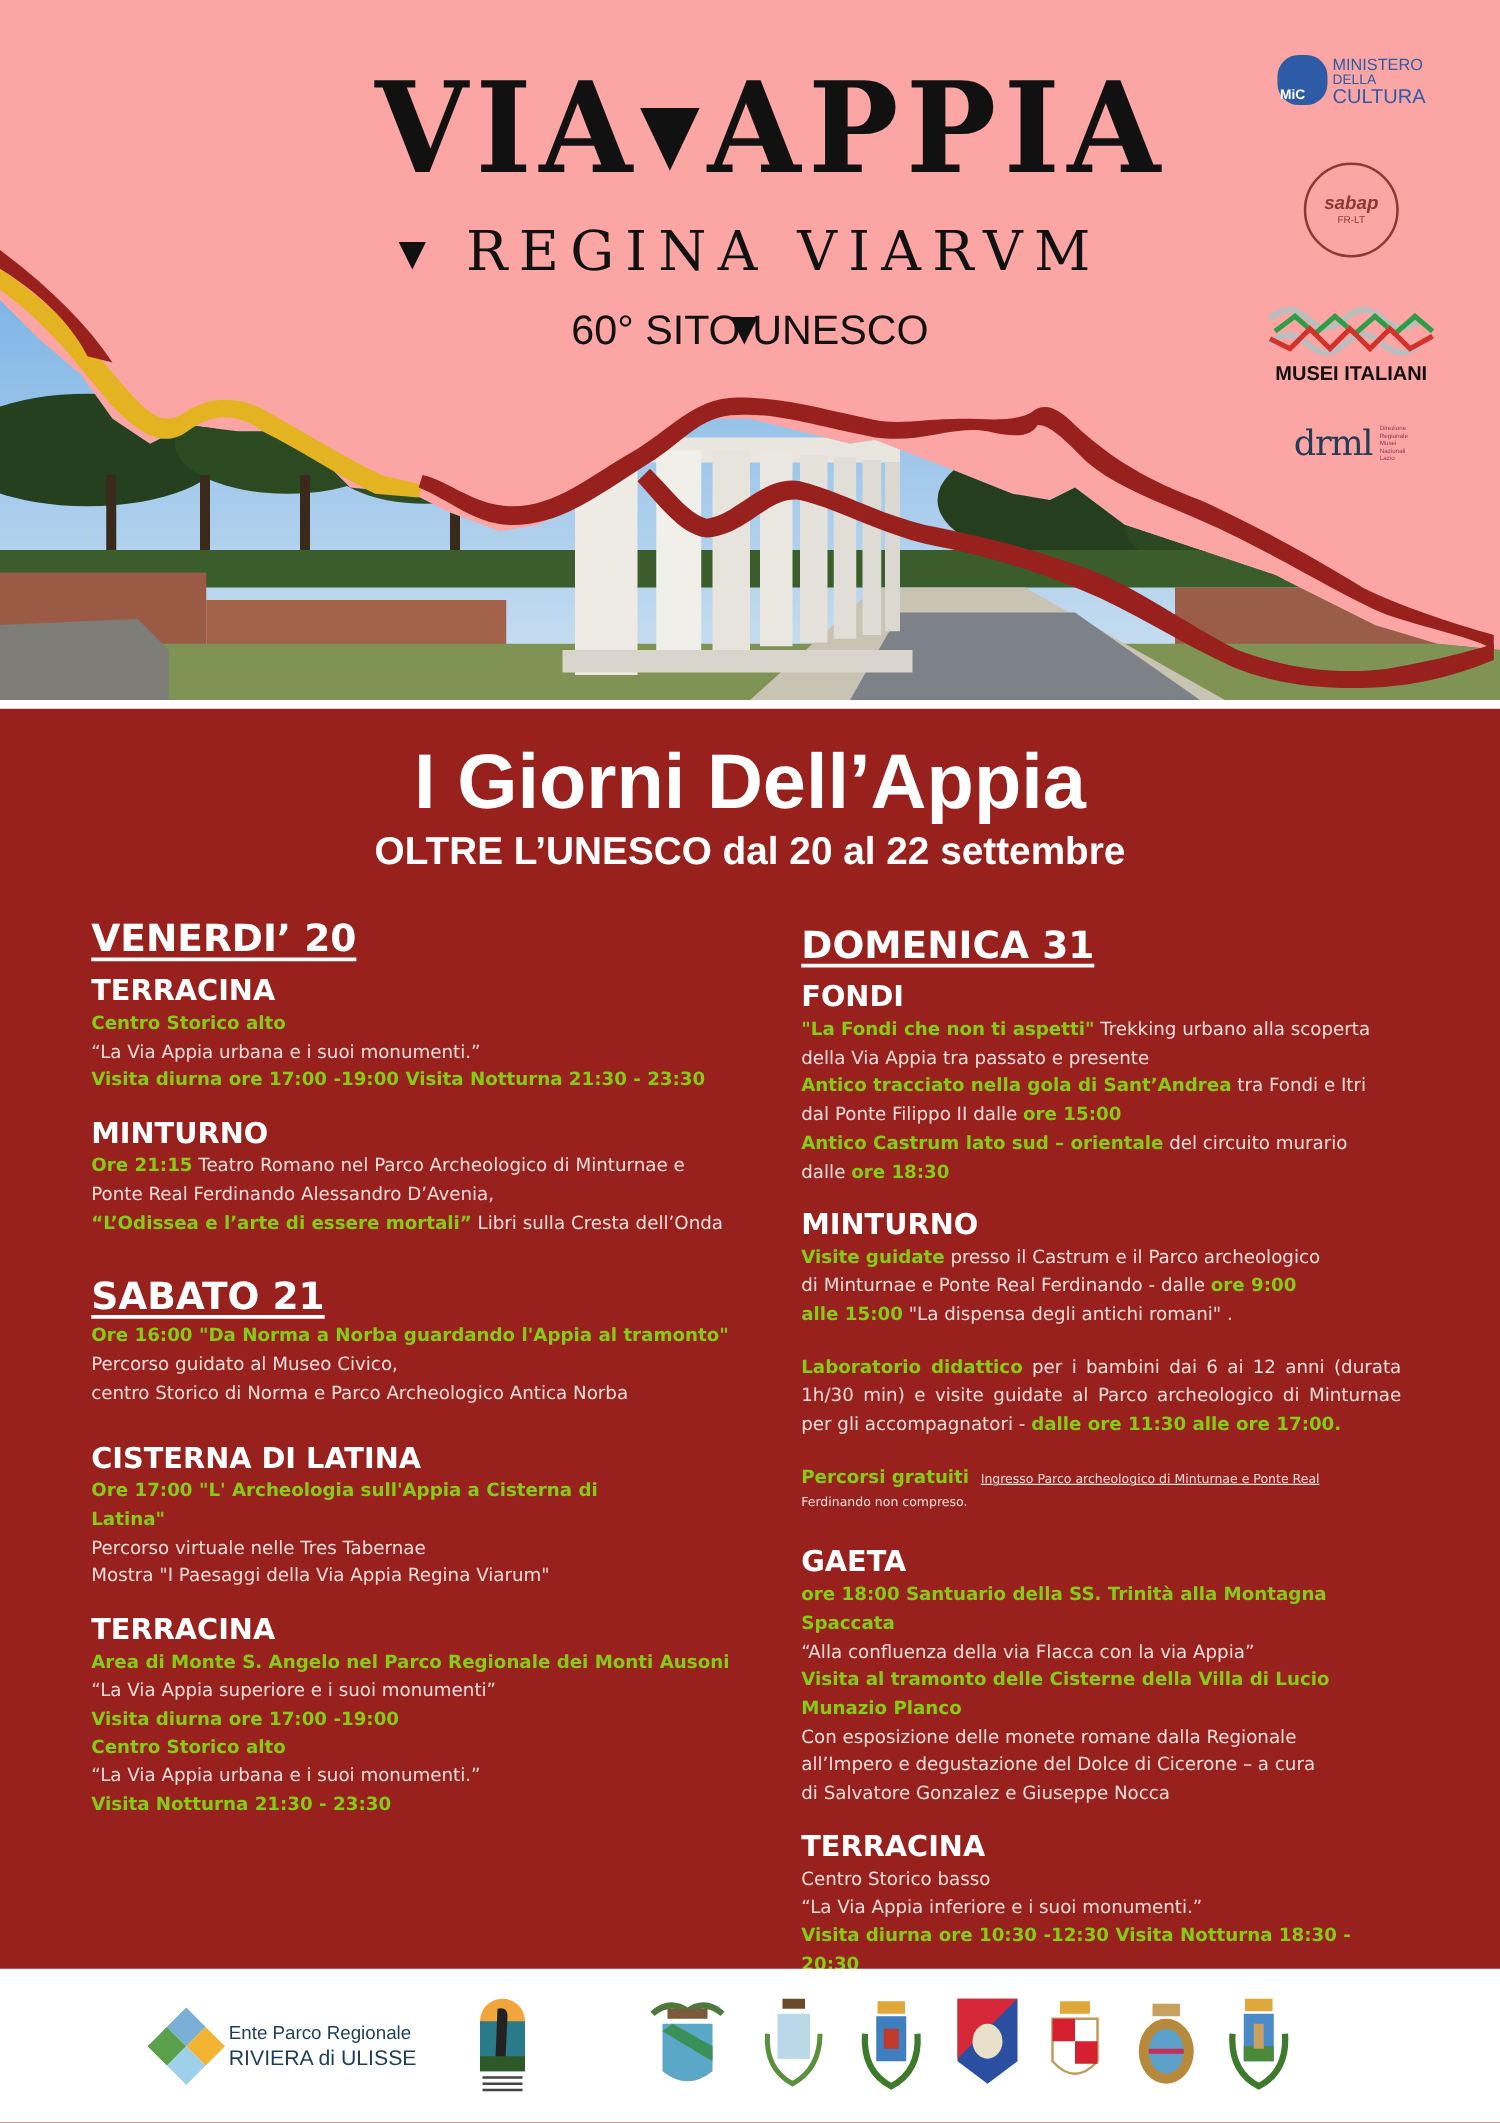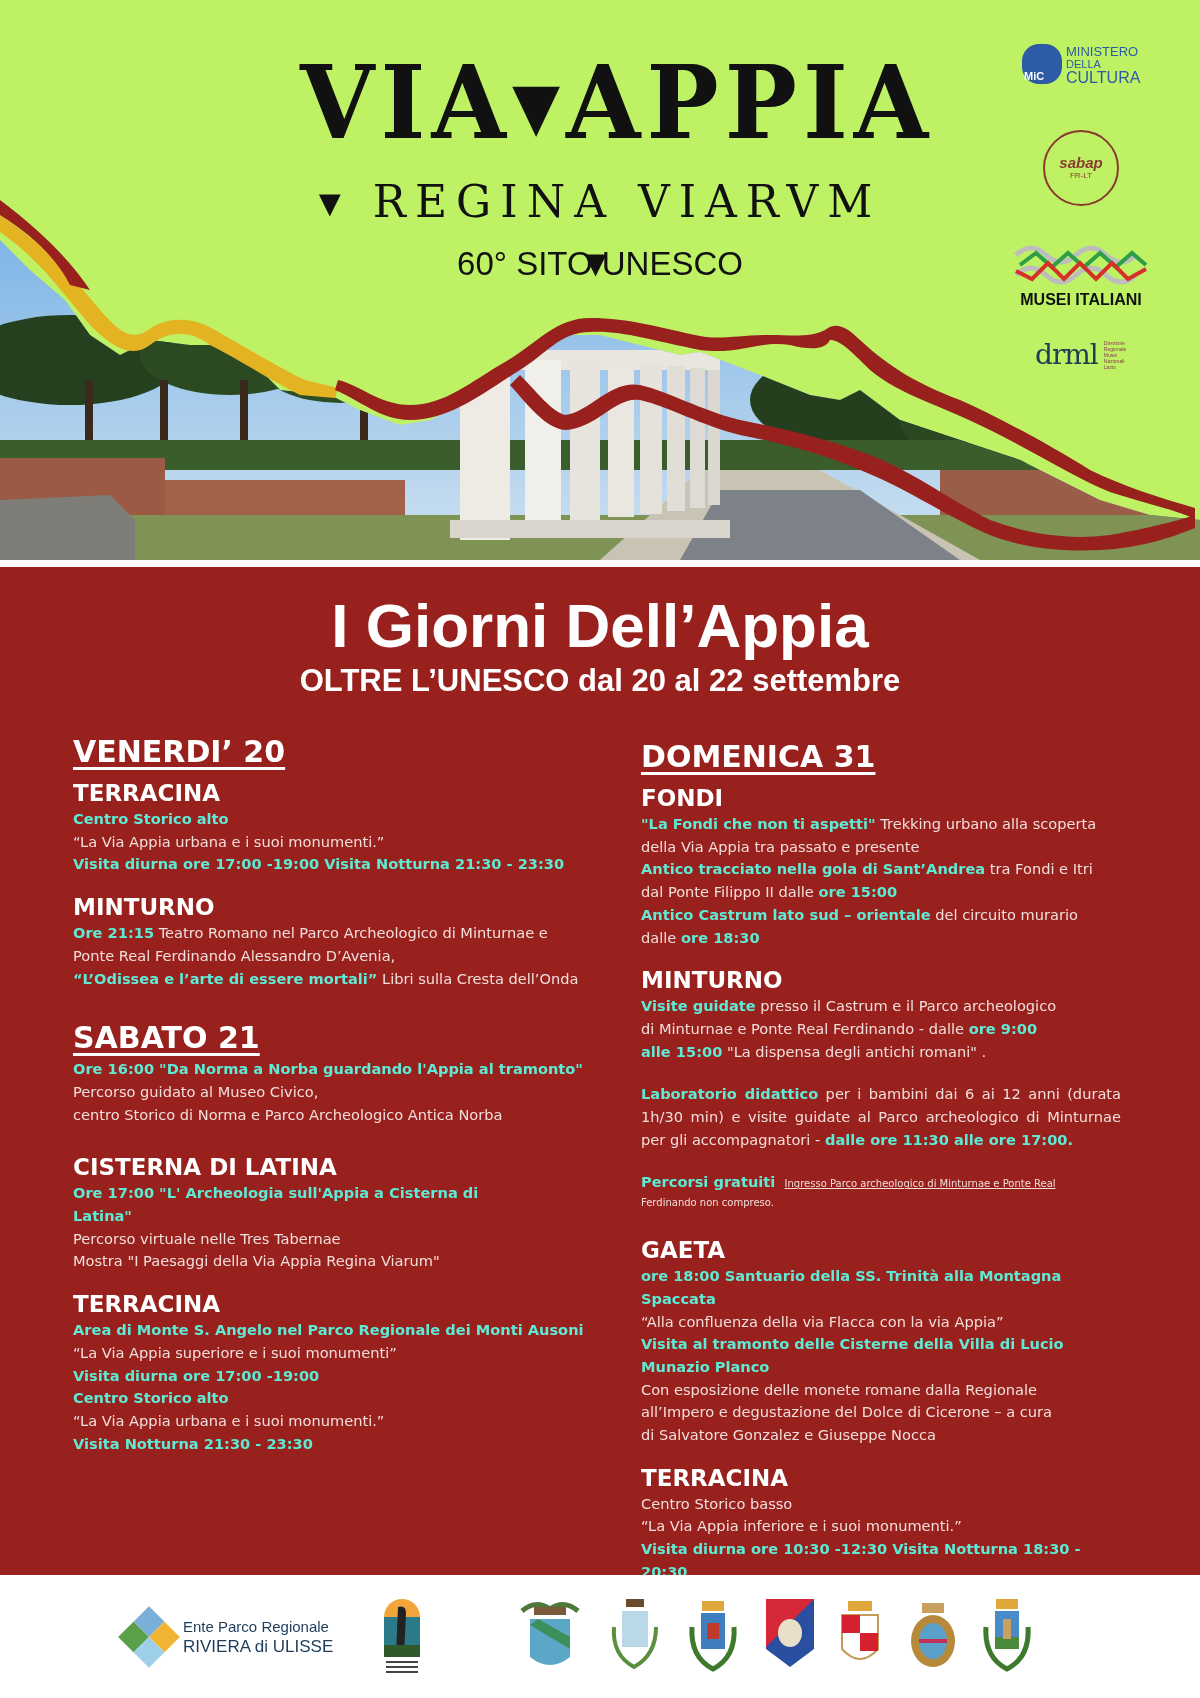--- a/index.html
+++ b/index.html
@@ -1,20 +1,20 @@
 <!DOCTYPE html>
 <html><head>
 <meta charset="utf-8">
 <style>
   * { box-sizing: border-box; margin: 0; padding: 0; }
   html, body { width: 1200px; height: 1698px; background: #ffffff; overflow: hidden; }
   body { position: relative; font-family: "DejaVu Sans", sans-serif; color: #111; }
 
   
-  .header { position: absolute; left: 0; top: 0; width: 1200px; height: 560px; overflow: hidden; background: #bef264; }
+  .header { position: absolute; left: 0; top: 0; width: 1200px; height: 560px; overflow: hidden; background: #fca5a5; }
   .photo { position: absolute; left: 0; top: 0; width: 1200px; height: 560px; }
   .title-main { position: absolute; left: 300px; top: 48px; width: 600px; text-align: center;
     font-family: "DejaVu Serif", serif; font-size: 96px; letter-spacing: 6px; font-weight: bold; color: #111;
     transform: scaleY(1.05); line-height: 110px; }
   .title-sub { position: absolute; left: 300px; top: 172px; width: 600px; text-align: center;
     font-family: "DejaVu Serif", serif; font-size: 44px; letter-spacing: 9px; color: #111; line-height: 60px; }
   .title-unesco { position: absolute; left: 300px; top: 244px; width: 600px; text-align: center;
     font-family: "Liberation Sans", sans-serif; font-size: 33px; color: #111; line-height: 40px; }
 
   
@@ -49,21 +49,21 @@
     font-family: "Liberation Sans", sans-serif; font-weight: bold; font-size: 31px; line-height: 36px; color: #fff; }
 
   .col { position: absolute; font-family: "DejaVu Sans", sans-serif; color: #f4e6e4; }
   .col-left { left: 73px; top: 165px; width: 540px; }
   .col-right { left: 641px; top: 170px; width: 480px; }
 
   .day { font-family: "DejaVu Sans", sans-serif; font-weight: bold; font-size: 30px; line-height: 40px; color: #fff;
     text-decoration: underline; text-decoration-thickness: 3px; text-underline-offset: 5px; display: inline-block; }
   .city { font-weight: bold; font-size: 23px; line-height: 30px; color: #fff; margin-top: 6px; }
   .line { font-size: 14.6px; line-height: 22.7px; color: #f1dedb; }
-  .b { font-weight: bold; color: #5eead4; }
+  .b { font-weight: bold; color: #84cc16; }
   .gap-s { height: 10px; }
   .gap-m { height: 20px; }
   .gap-l { height: 28px; }
   .justify { text-align: justify; text-align-last: left; }
   .tiny { font-size: 10px; line-height: 13px; color: #f1dedb; }
   .small-inline { font-size: 10px; color: #f1dedb; font-weight: normal; text-decoration: underline; }
 
   
   .footer { position: absolute; left: 0; top: 1575px; width: 1200px; height: 123px; background: #fff; }
   .f-rivera { position: absolute; left: 127px; top: 40px; display: flex; align-items: center; gap: 12px; }

